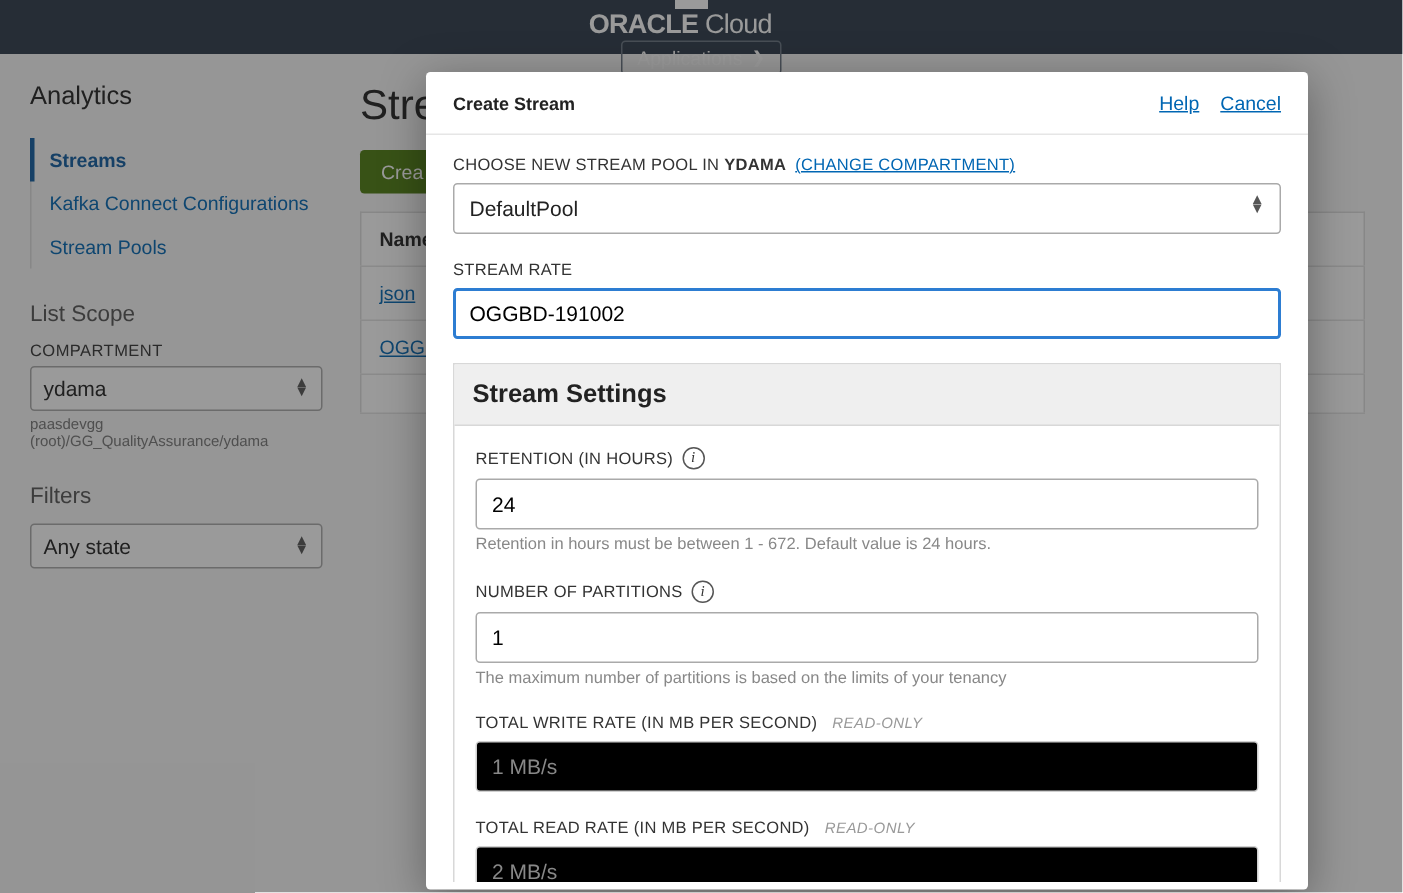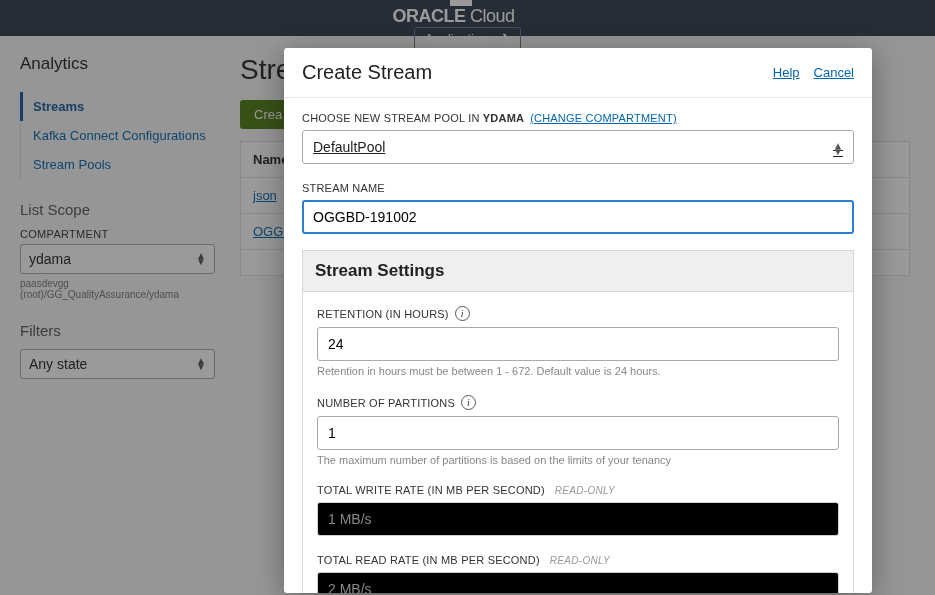--- a/index.html
+++ b/index.html
@@ -40,27 +40,27 @@
   table.data th, table.data td { border-bottom:1px solid #e2e2e2; text-align:left; padding:10px 12px; font-size:13px;}
   table.data th { font-weight:600; }
   table.data a { color:#0066b3; text-decoration:underline; cursor:pointer;}
 
   
   .scrim { position:absolute; inset:0; background:rgba(30,30,30,0.45); }
 
   
   .modal { position:absolute; top:48px; left:284px; width:588px; background:#fff; border-radius:3px; box-shadow:0 6px 30px rgba(0,0,0,0.35); height:545px; overflow:hidden;}
   .modal-header { padding: 13px 18px; border-bottom:1px solid #e6e6e6; display:flex; align-items:center;}
-  .modal-header h3 { font-size:20px; font-weight:400; flex:1;}
+  .modal-header h3 { font-size:12px; font-weight:700; flex:1;}
   .modal-header a { color:#0066b3; text-decoration:underline; font-size:13px; margin-left:14px; cursor:pointer;}
   .modal-body { padding: 14px 18px 0; height: 498px; overflow:hidden;}
   .field-label { font-size:11px; letter-spacing:0.2px; color:#333; display:flex; align-items:center; gap:6px;}
   .field-label a { color:#0066b3; text-decoration:underline; font-size:11px; cursor:pointer;}
   .form-select, .form-input { width:100%; border:1px solid #aaa; border-radius:3px; padding:8px 10px; font-size:14px; margin-top:6px; background:#fff;}
-  .form-select { display:flex; justify-content:space-between; align-items:flex-end; cursor:pointer;text-decoration:underline;}
+  .form-select { display:flex; justify-content:space-between; align-items:flex-start; cursor:pointer;}
   .form-input.focus { border:2px solid #2d7dd2; padding:7px 9px;}
   .settings-box { border:1px solid #d8d8d8; margin-top:16px; }
   .settings-head { background:#efefef; padding:10px 12px; font-size:17px; font-weight:600; border-bottom:1px solid #d8d8d8;}
   .settings-body { padding:14px 14px 8px;}
   .help-circle { display:inline-flex; width:15px; height:15px; border:1px solid #555; border-radius:50%; align-items:center; justify-content:center; font-size:10px; font-style:italic; font-family:serif;}
   .hint { font-size:11px; color:#888; margin-top:4px;}
   .readonly-tag { font-size:10px; color:#999; font-style:italic; letter-spacing:0.3px; margin-left:4px;}
   .ro-box { background:#000000; border:1px solid #d0d0d0; border-radius:3px; padding:8px 10px; font-size:14px; color:#888; margin-top:6px;}
   .mt { margin-top:18px;}
 </style>
@@ -154,21 +154,21 @@
   <div class="modal-body">
     <div class="field-label">
       <span><span>CHOOSE NEW STREAM POOL IN </span><b>YDAMA</b></span>
       <a>(CHANGE COMPARTMENT)</a>
     </div>
     <div class="form-select">
       <span>DefaultPool</span>
       <span class="updown">▲<br>▼</span>
     </div>
 
-    <div class="field-label mt">STREAM NAME</div>
+    <div class="field-label mt">STREAM RATE</div>
     <input class="form-input focus" value="OGGBD-191002" style="">
 
     <div class="settings-box">
       <div class="settings-head">Stream Settings</div>
       <div class="settings-body">
         <div class="field-label">
           <span>RETENTION (IN HOURS)</span>
           <span class="help-circle">i</span>
         </div>
         <input class="form-input" value="24" style="">

